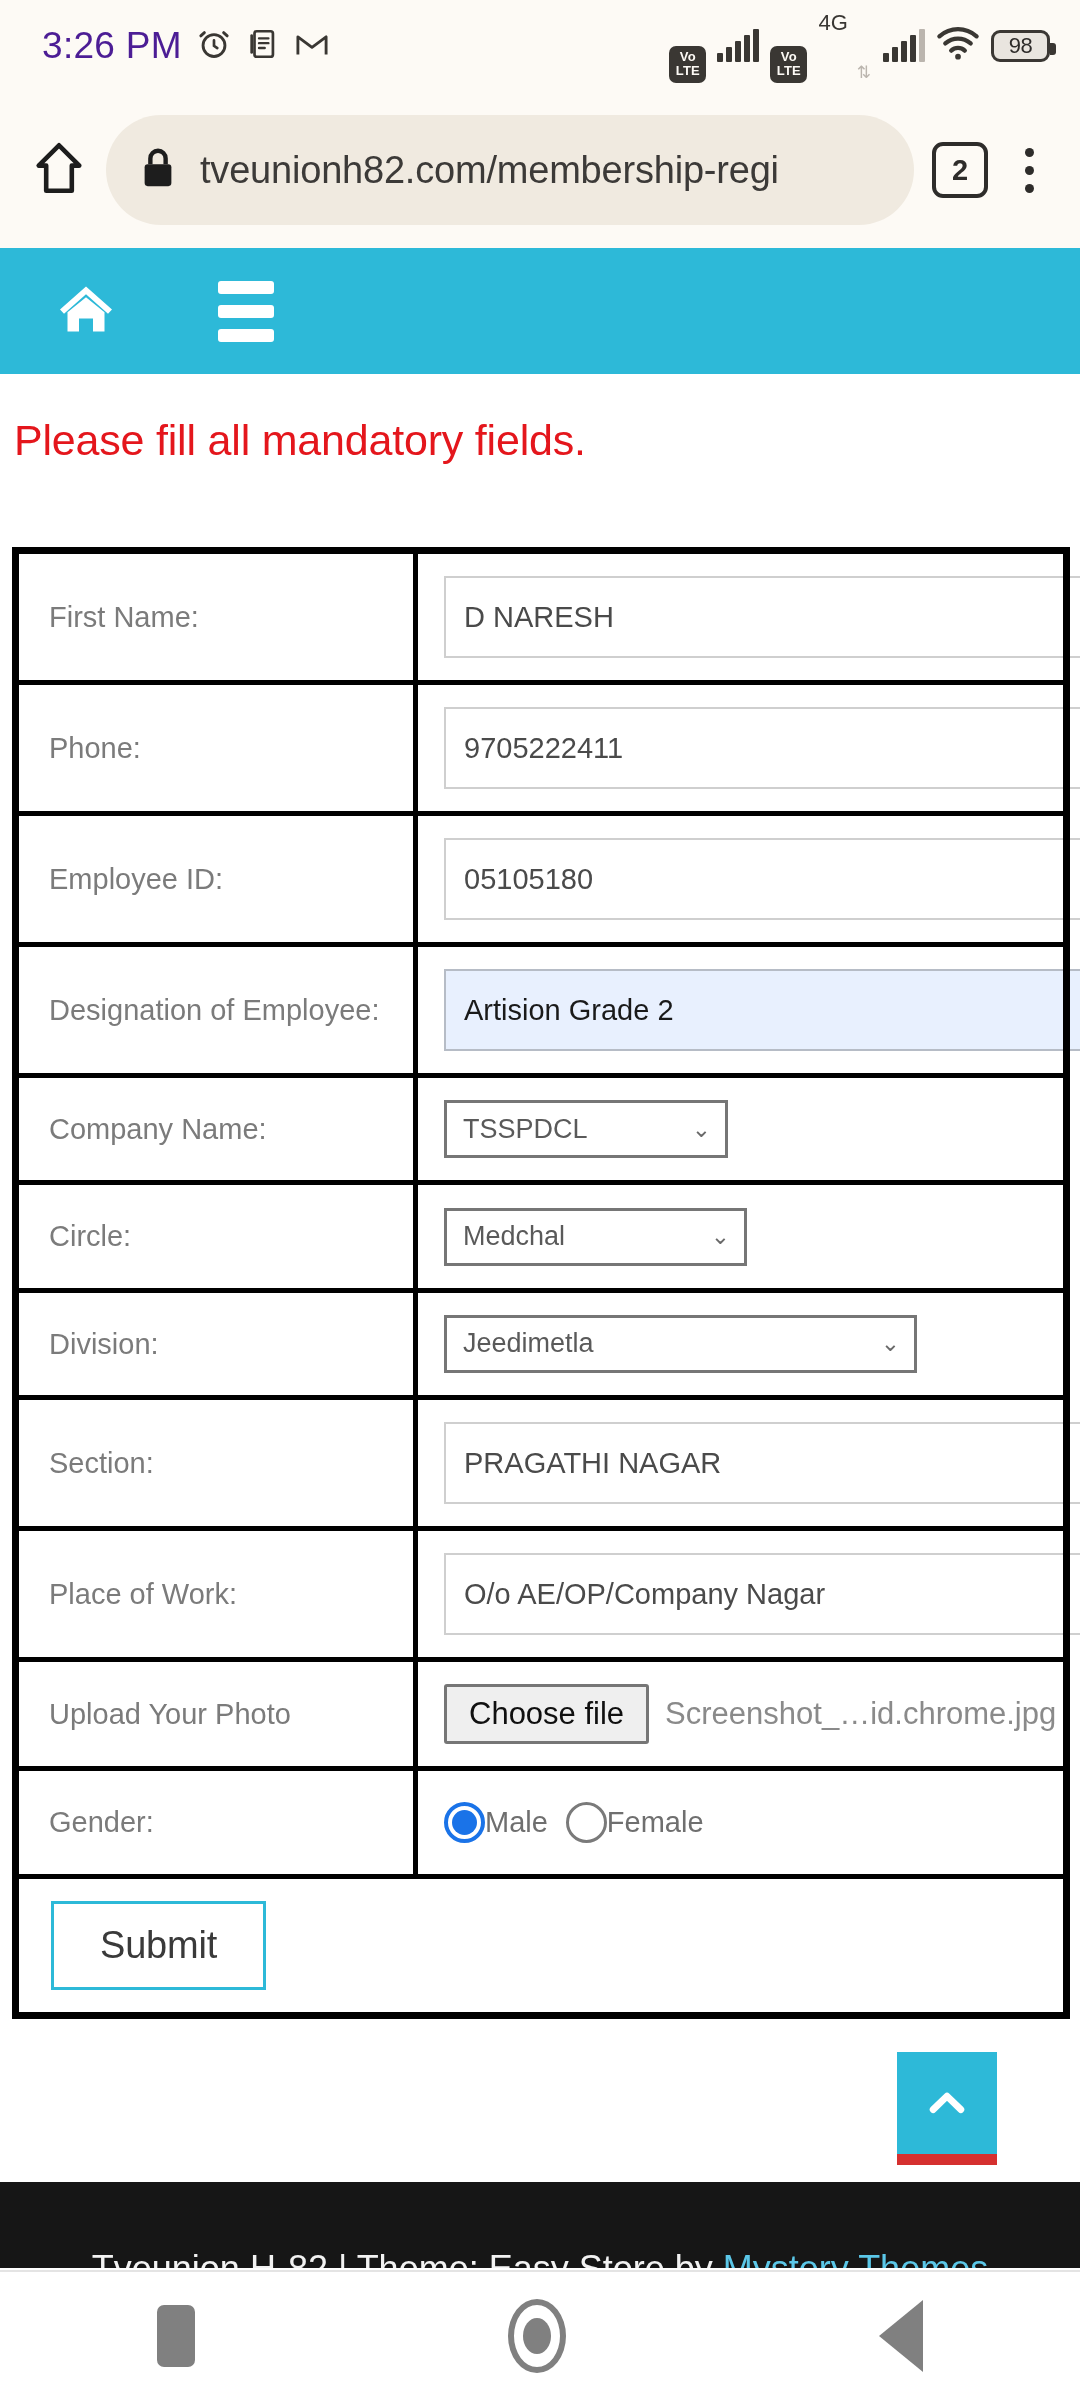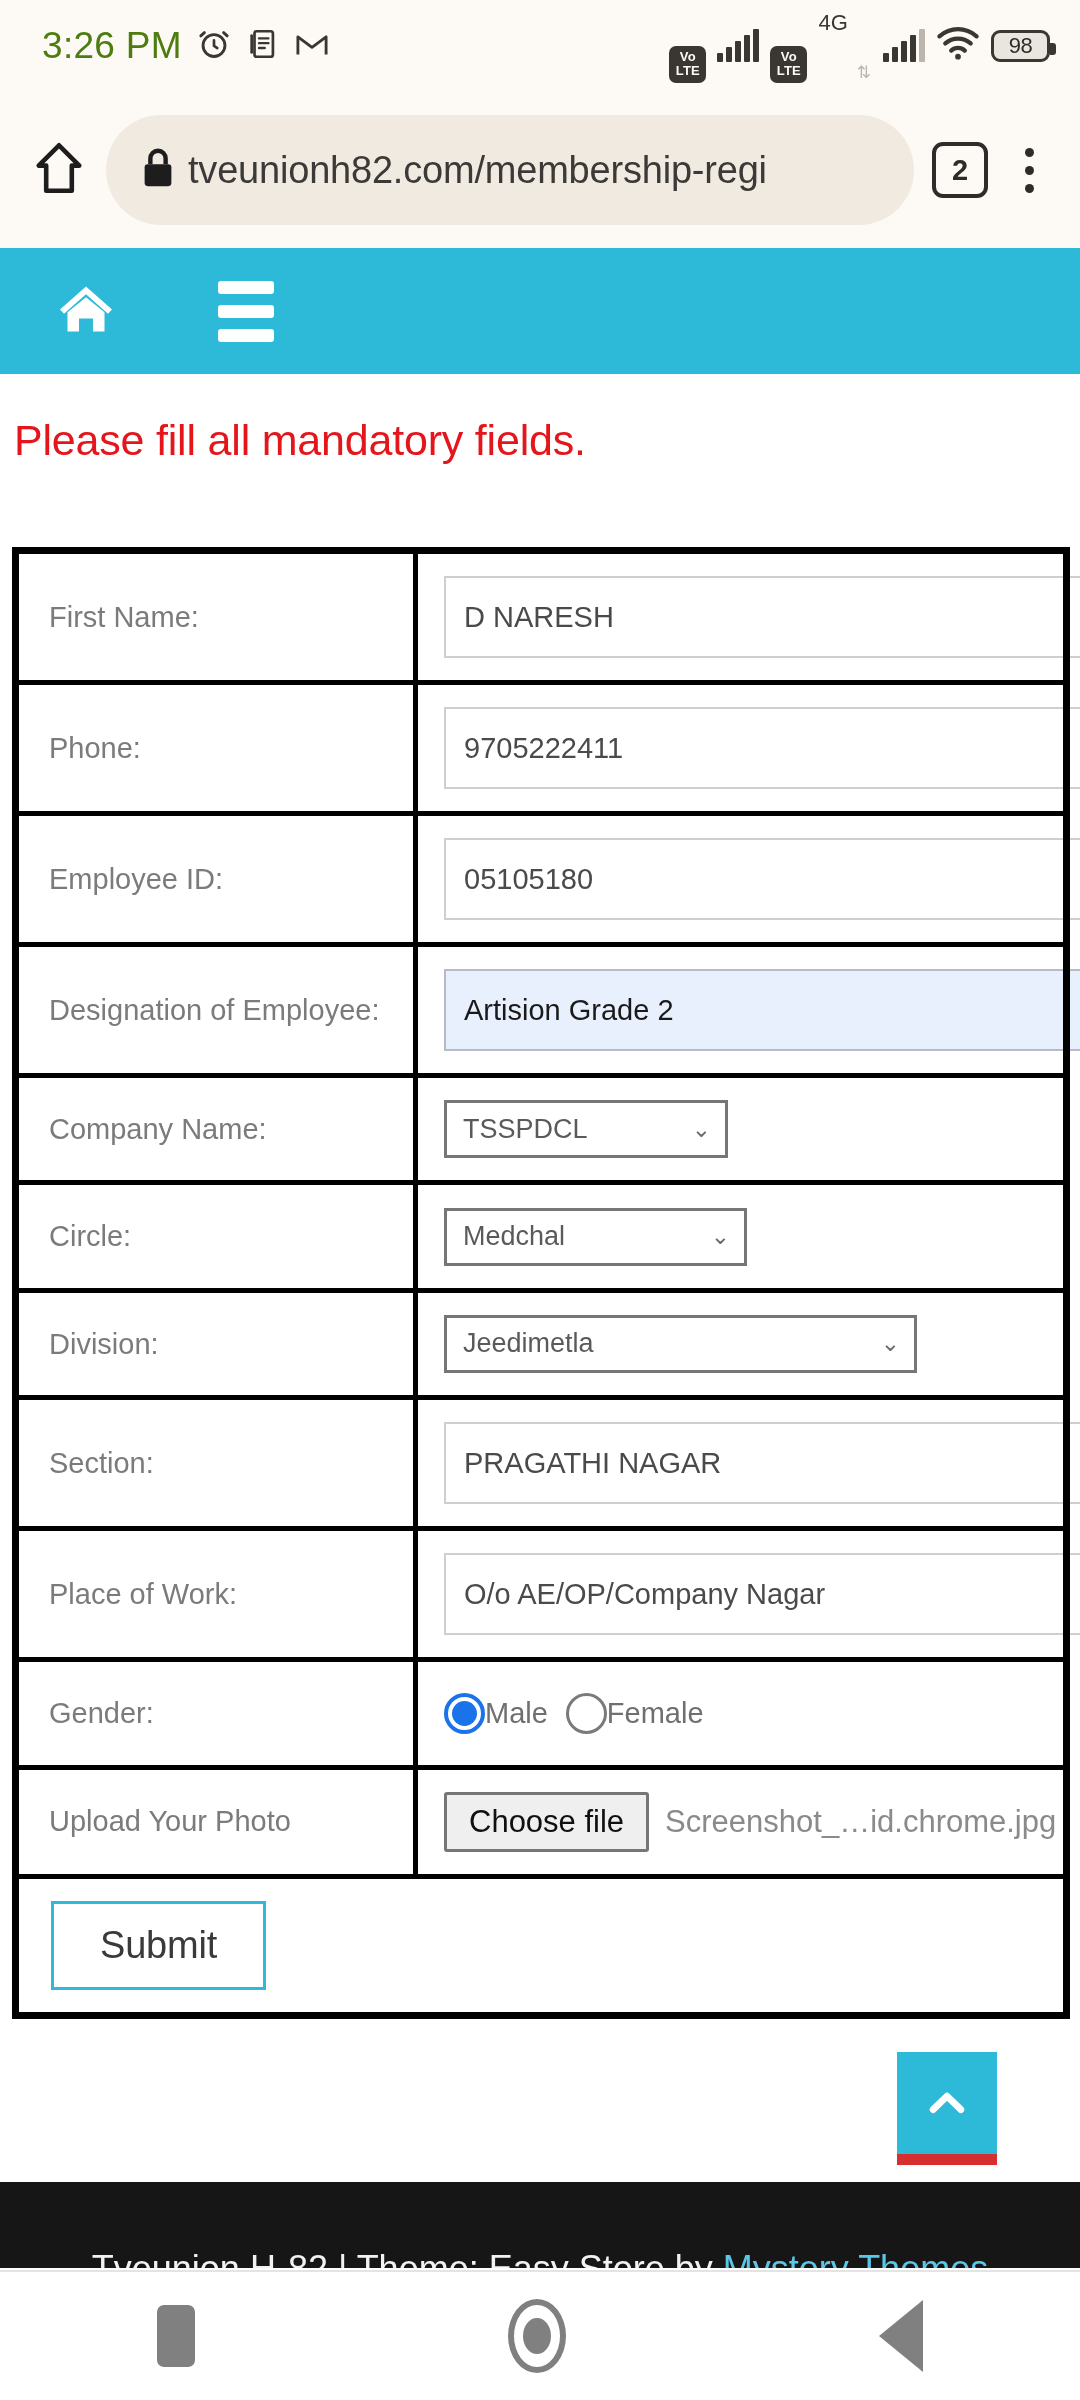--- a/index.html
+++ b/index.html
@@ -13,21 +13,21 @@
   
   .status-bar {
     height: 92px;
     background: #fdfaf5;
     display: flex;
     align-items: center;
     padding: 0 30px 0 42px;
   }
   .status-left { display: flex; align-items: center; gap: 14px; }
   .status-time {
-    font-size: 37px; color: #4d7c0f; font-weight: 400;
+    font-size: 37px; color: #4c1d95; font-weight: 400;
     letter-spacing: .3px; white-space: nowrap;
   }
   .status-right { margin-left: auto; display: flex; align-items: center; gap: 11px; }
   .volte-badge {
     background: #3a3733; color: #fdfaf5; border-radius: 7px;
     width: 37px; height: 37px;
     display: flex; flex-direction: column; align-items: center; justify-content: center;
     font-size: 13px; font-weight: bold; line-height: 14px; letter-spacing: .2px; margin-top: 36px;
   }
   .bars { display: flex; align-items: flex-end; gap: 3px; height: 32px; }
@@ -49,21 +49,21 @@
   }
   .battery span { font-size:22px; color:#2e2c2a; font-weight:500; letter-spacing:-.5px;}
 
   
   .browser-bar {
     height: 156px; background:#fdfaf5;
     display:flex; align-items:center; padding: 0 28px 0 30px; gap: 18px;
   }
   .omnibox {
     flex: 1; height: 110px; background:#f0eae0; border-radius:56px;
-    display:flex; align-items:center; padding: 0 34px; gap: 12px; min-width:0;
+    display:flex; align-items:center; padding: 0 34px; gap: 24px; min-width:0;
   }
   .omni-url {
     font-size: 38px; color:#3c3a38; white-space:nowrap; overflow:hidden;
     letter-spacing:-.2px;
   }
   .tab-count {
     width:56px;height:56px;border:4px solid #2e2c2a;border-radius:11px;
     display:flex;align-items:center;justify-content:center;
     font-size:29px;font-weight:600;color:#2e2c2a; flex:none;
   }
@@ -331,40 +331,40 @@
           <div class="text-input">PRAGATHI NAGAR</div>
         </td>
       </tr>
       <tr>
         <td class="label-cell">Place of Work:</td>
         <td class="field-cell">
           <div class="text-input">O/o AE/OP/Company Nagar</div>
         </td>
       </tr>
       <tr>
+        <td class="label-cell">Upload Your Photo</td>
+        <td class="field-cell">
+          <div class="file-row">
+            <span class="choose-btn">Choose file</span>
+            <span class="file-name">Screenshot_…id.chrome.jpg</span>
+          </div>
+        </td>
+      </tr>
+      <tr>
         <td class="label-cell">Gender:</td>
         <td class="field-cell">
           <div class="radio-row">
             <span class="radio on"></span>
             <span>Male</span>
             <span class="radio" style="margin-left:18px;"></span>
             <span>Female</span>
           </div>
         </td>
       </tr>
       <tr>
-        <td class="label-cell">Upload Your Photo</td>
-        <td class="field-cell">
-          <div class="file-row">
-            <span class="choose-btn">Choose file</span>
-            <span class="file-name">Screenshot_…id.chrome.jpg</span>
-          </div>
-        </td>
-      </tr>
-      <tr>
         <td class="submit-cell" colspan="2">
           <span class="submit-btn">Submit</span>
         </td>
       </tr>
     </tbody>
   </table>
 </div>
 
 <div class="scroll-top-wrap">
   <div class="scroll-top">

